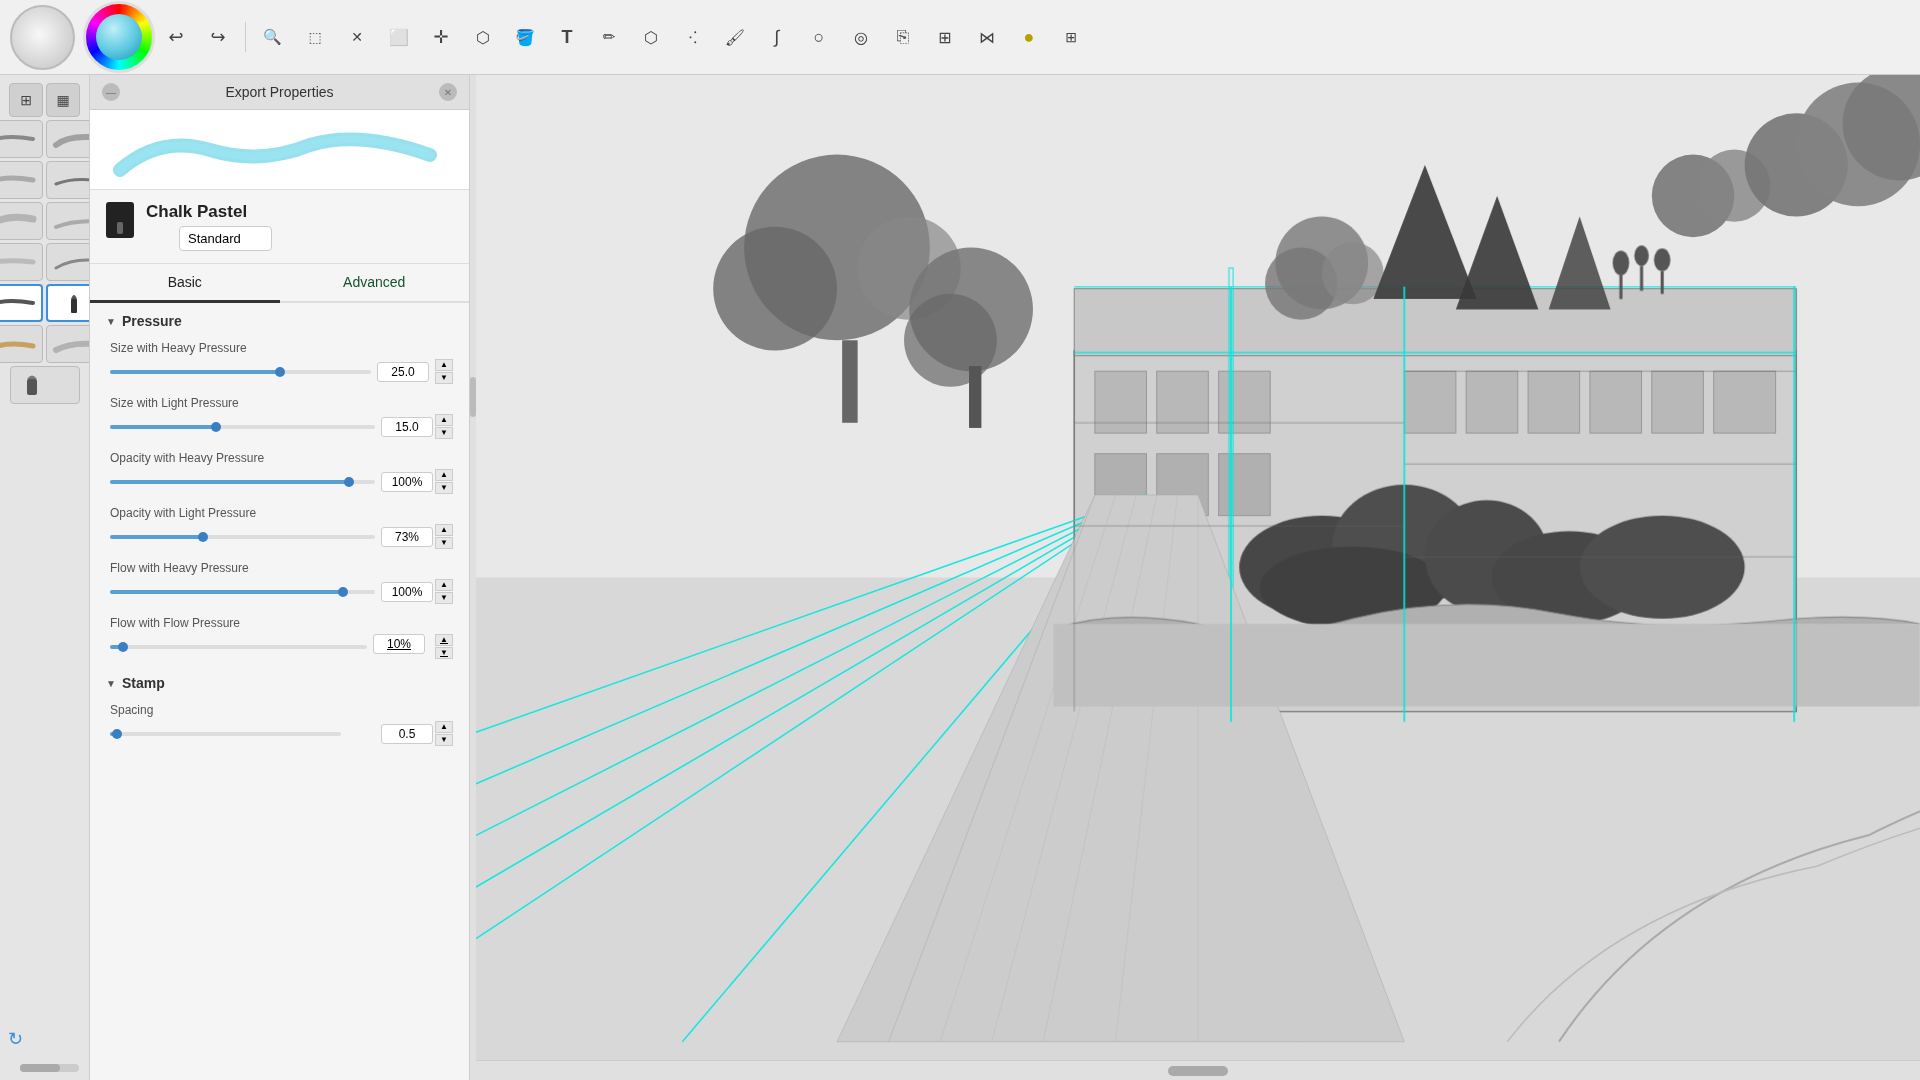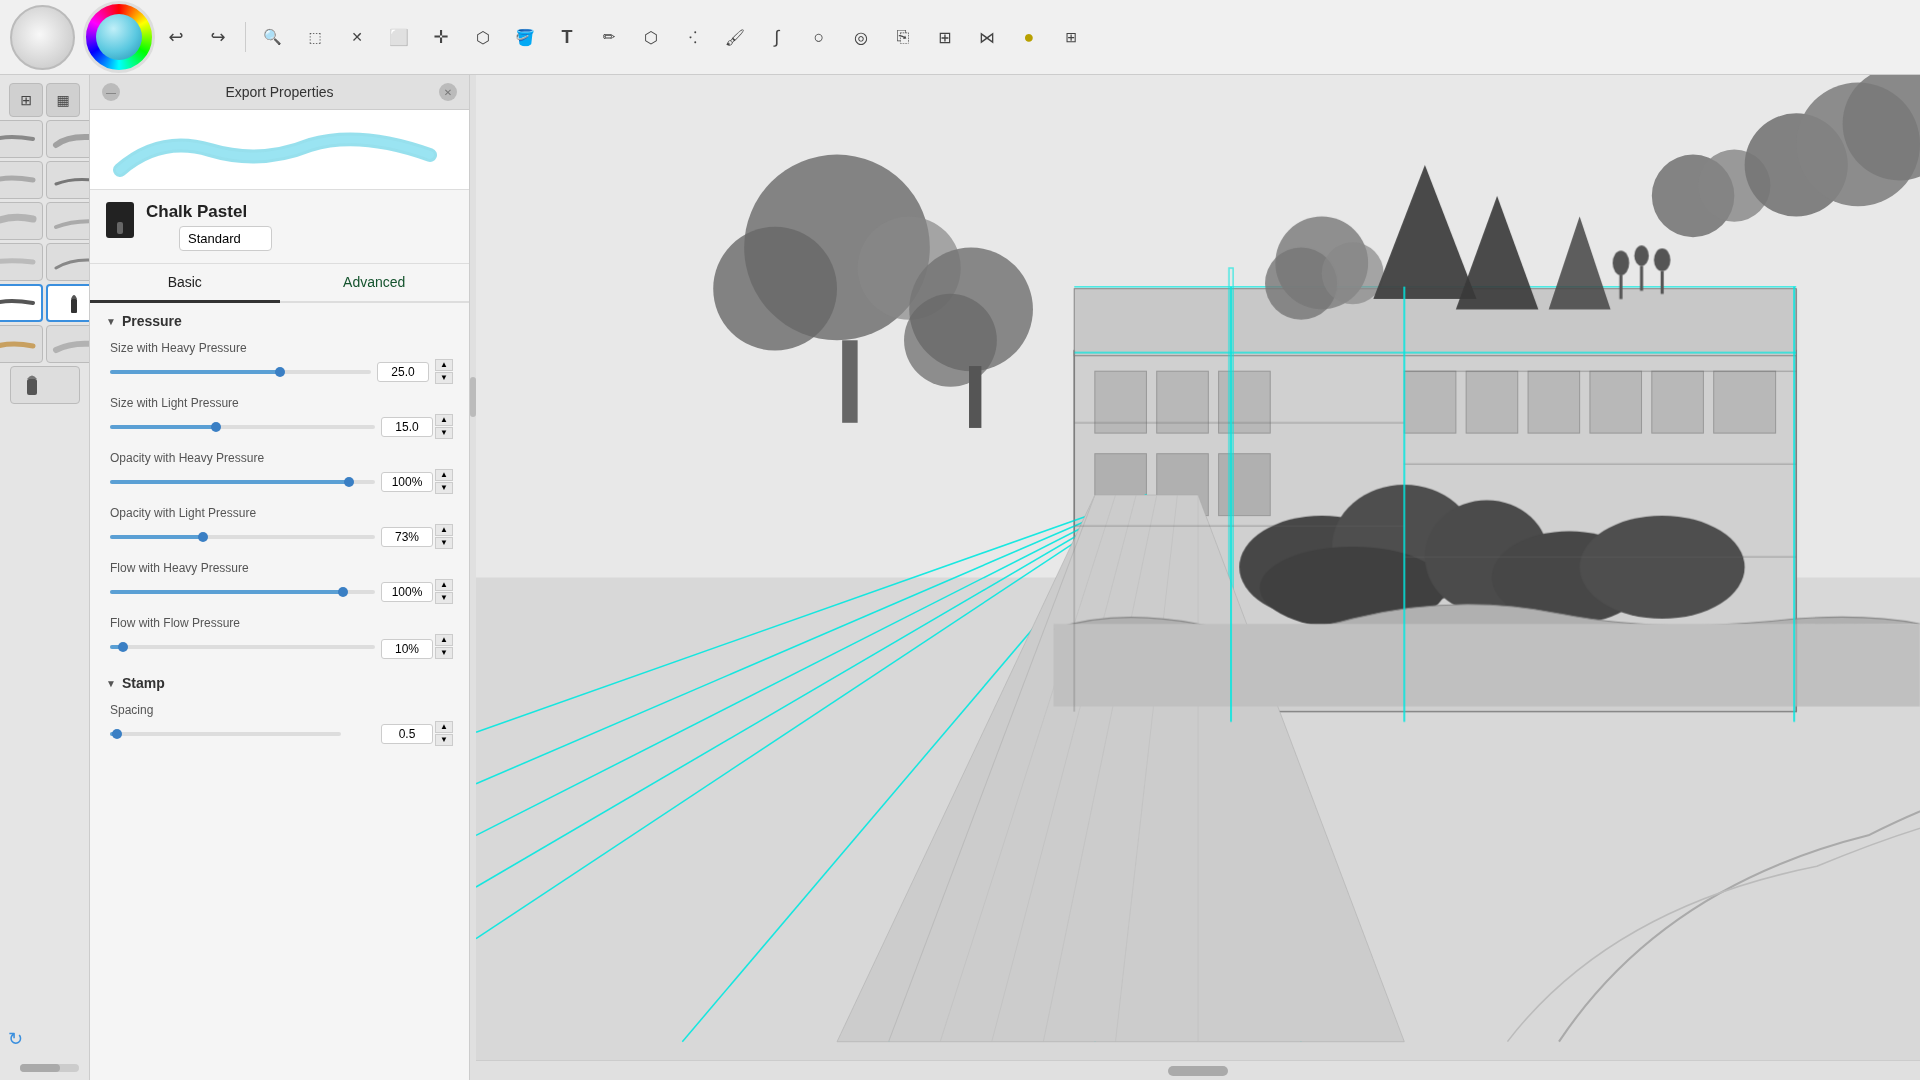--- a/index.html
+++ b/index.html
@@ -606,21 +606,21 @@
         </div>
       </div>
 
       <div class="prop-row">
         <div class="prop-label">Flow with Flow Pressure</div>
         <div class="prop-controls">
           <div class="prop-slider-track">
             <div class="prop-slider-fill" style="width:5%;"></div>
             <div class="prop-slider-thumb" style="left:5%;"></div>
           </div>
-          <div style="display:flex;align-items:flex-end;gap:2px;">
+          <div style="display:flex;align-items:flex-start;gap:10px;text-decoration:underline;">
             <input class="prop-value-input" type="text" value="10%" readonly="" style="">
             <div class="prop-spinners">
               <div class="prop-spinner-btn">▲</div>
               <div class="prop-spinner-btn">▼</div>
             </div>
           </div>
         </div>
       </div>
 
       <div class="section-header">

